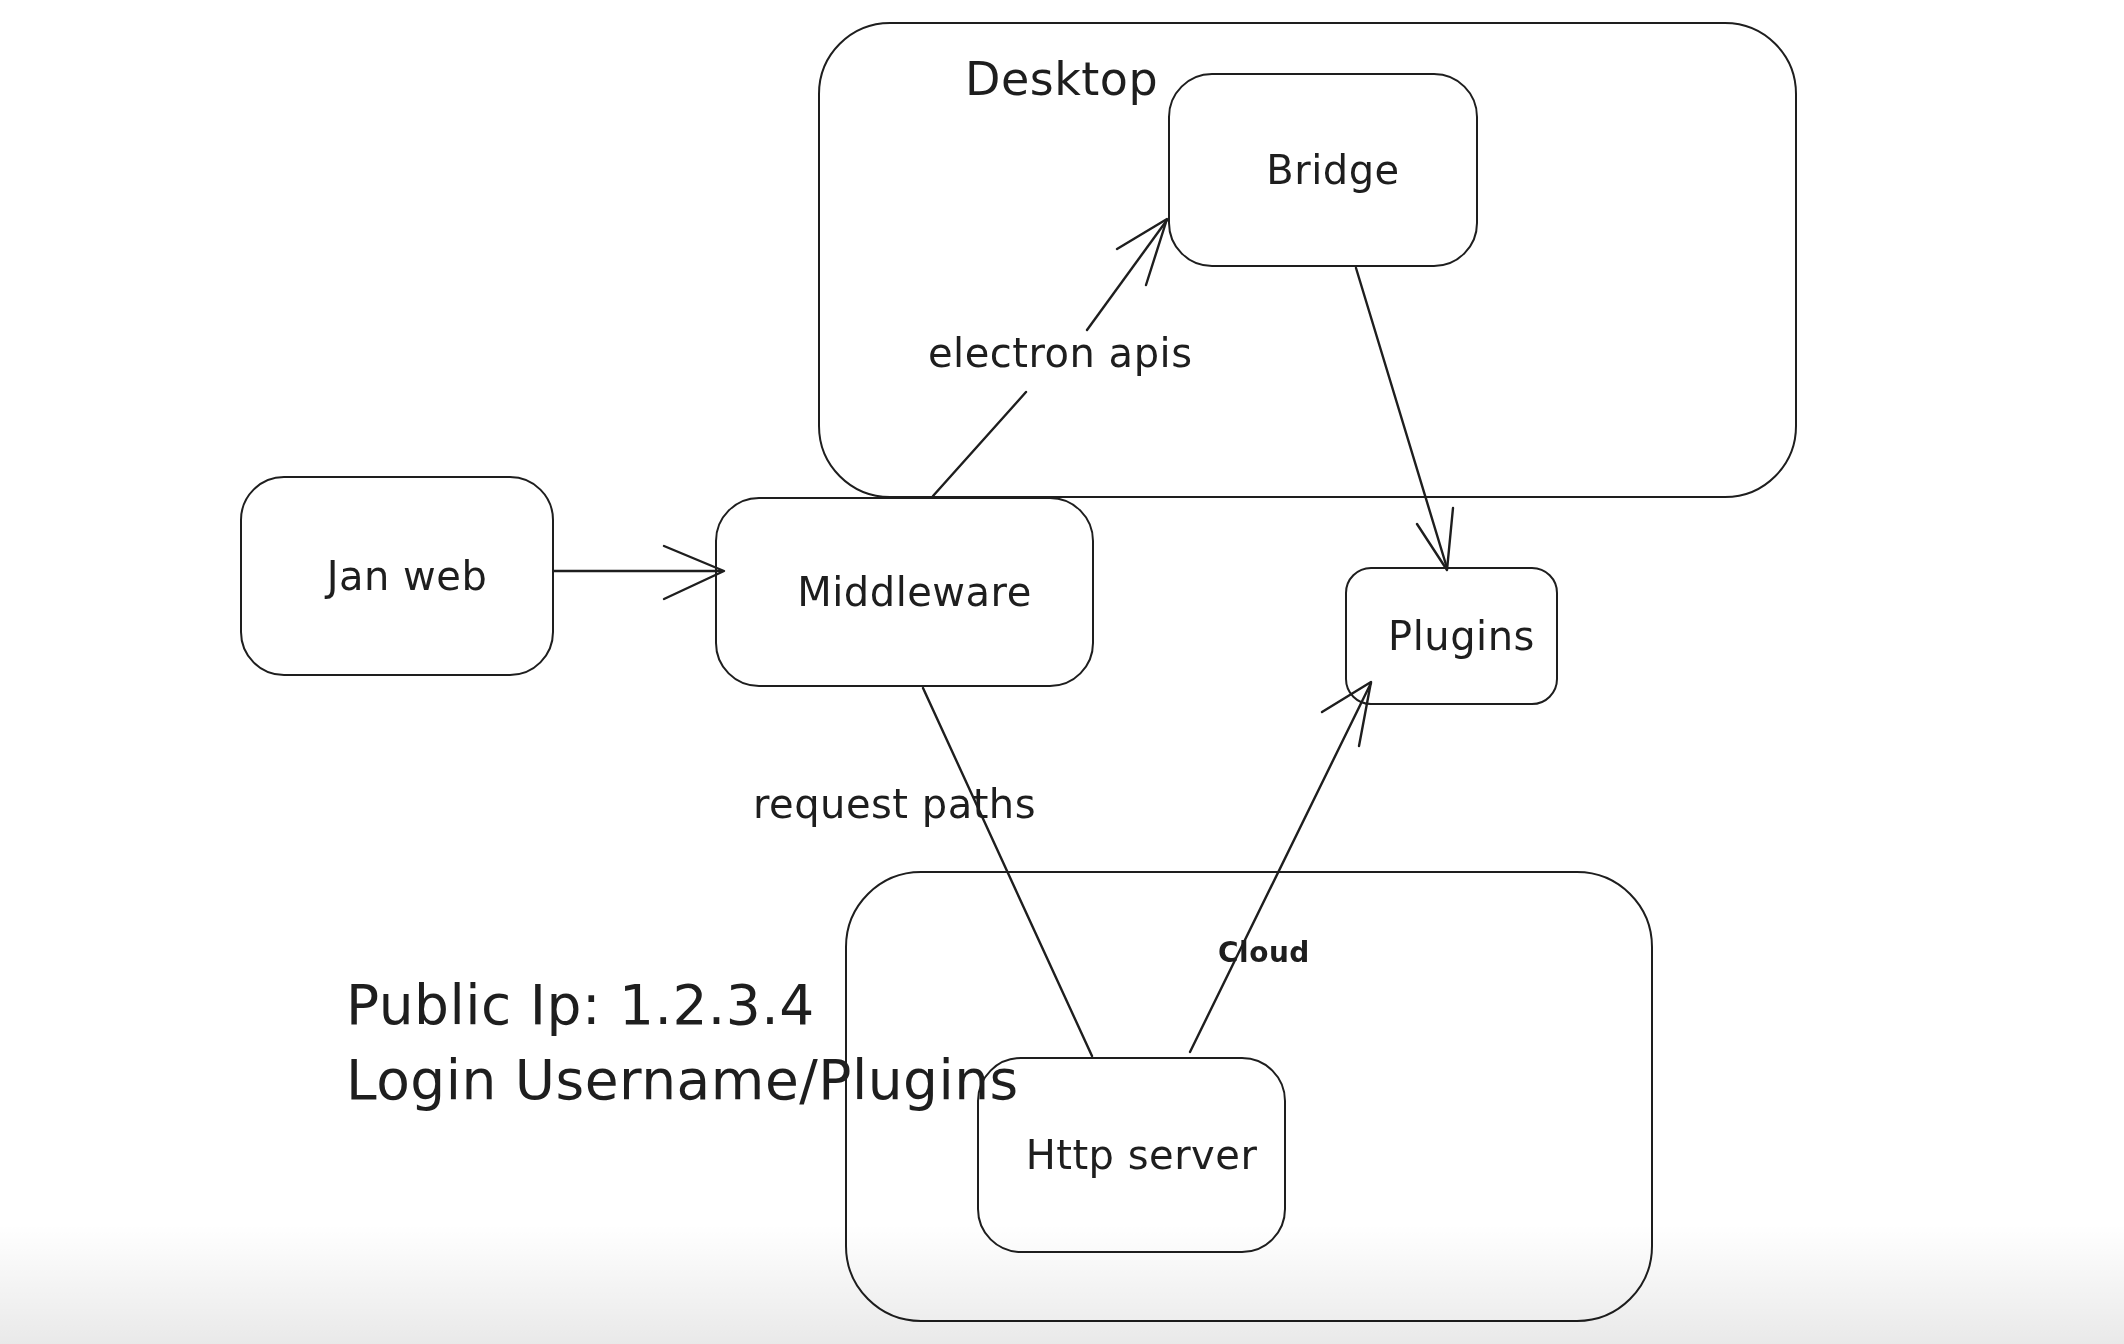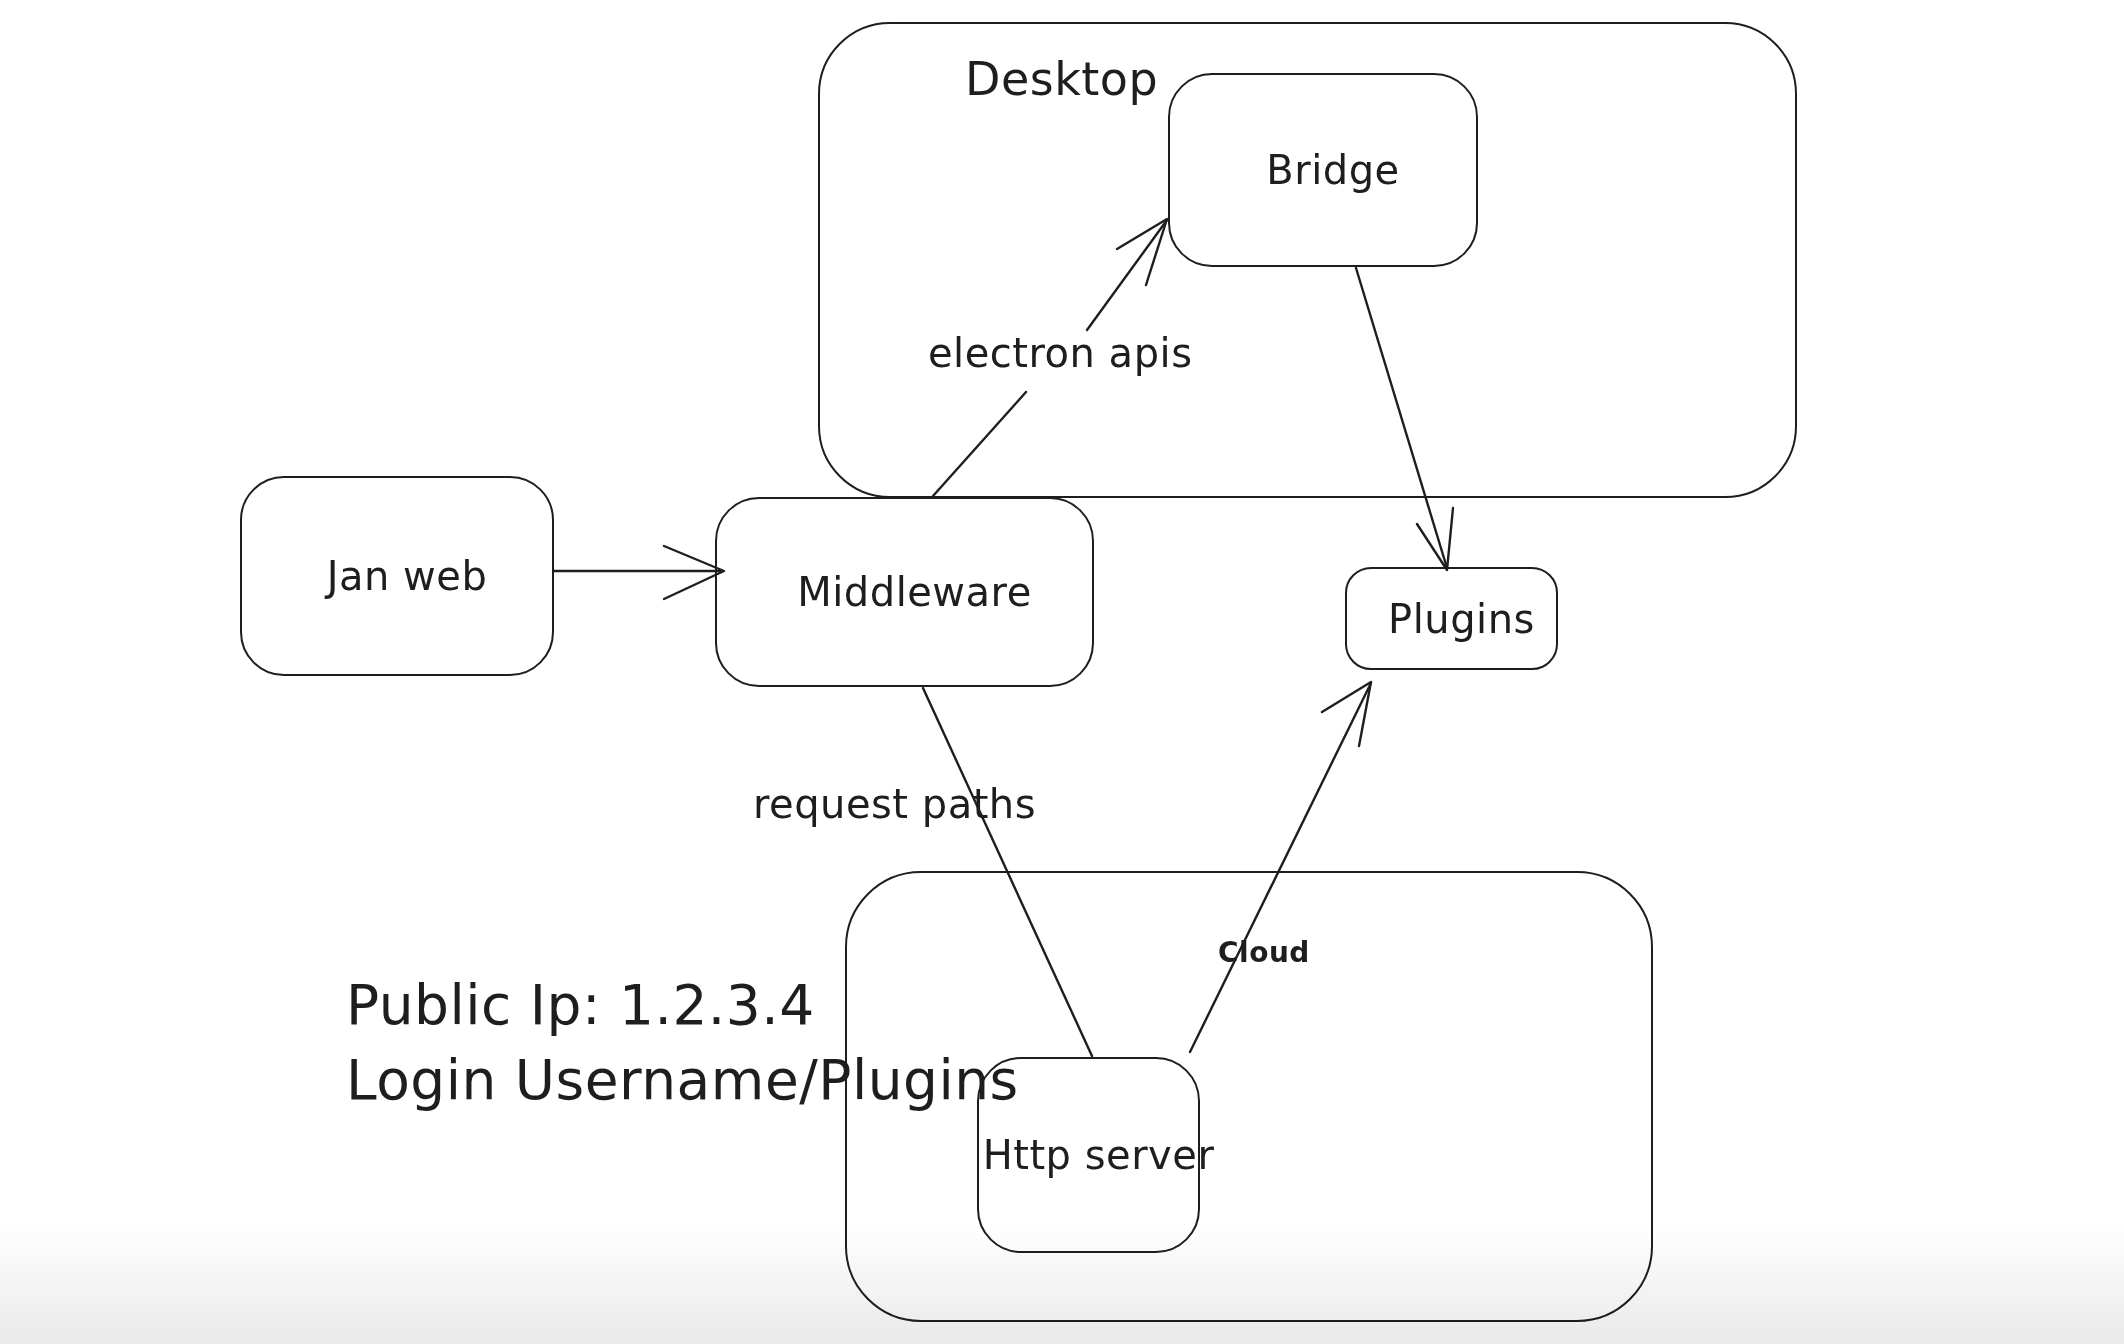--- a/index.html
+++ b/index.html
@@ -47,22 +47,22 @@
     position: absolute;
     white-space: nowrap;
     letter-spacing: 0.5px;
   }
   
   #desktop-box  { left: 818px;  top: 22px;   width: 979px; height: 476px; }
   #cloud-box    { left: 845px;  top: 871px;  width: 808px; height: 451px; border-radius: 76px; }
   #jan-web-box  { left: 240px;  top: 476px;  width: 314px; height: 200px; }
   #middleware-box { left: 715px; top: 497px; width: 379px; height: 190px; }
   #bridge-box   { left: 1168px; top: 73px;   width: 310px; height: 194px; }
-  #plugins-box  { left: 1345px; top: 567px;  width: 213px; height: 103px; border-radius: 26px; }
-  #http-server-box { left: 977px; top: 1057px; width: 223px; height: 196px; }
+  #plugins-box  { left: 1345px; top: 567px;  width: 213px; height: 138px; border-radius: 26px; }
+  #http-server-box { left: 977px; top: 1057px; width: 309px; height: 196px; }
 
   #desktop-label  { left: 965px;  top: 52px;  font-size: 46px; }
   #cloud-label    { left: 1218px; top: 936px; font-size: 28px; font-weight: bold; }
   #electron-apis-label { left: 928px; top: 330px; font-size: 40px; }
   #request-paths-label { left: 753px; top: 781px; font-size: 40px; }
   #annotation-block { left: 346px; top: 946px; font-size: 55px; line-height: 1.36; margin-top: 22px; }
 
   .bottom-fade {
     position: absolute;
     left: 0; bottom: 0;

